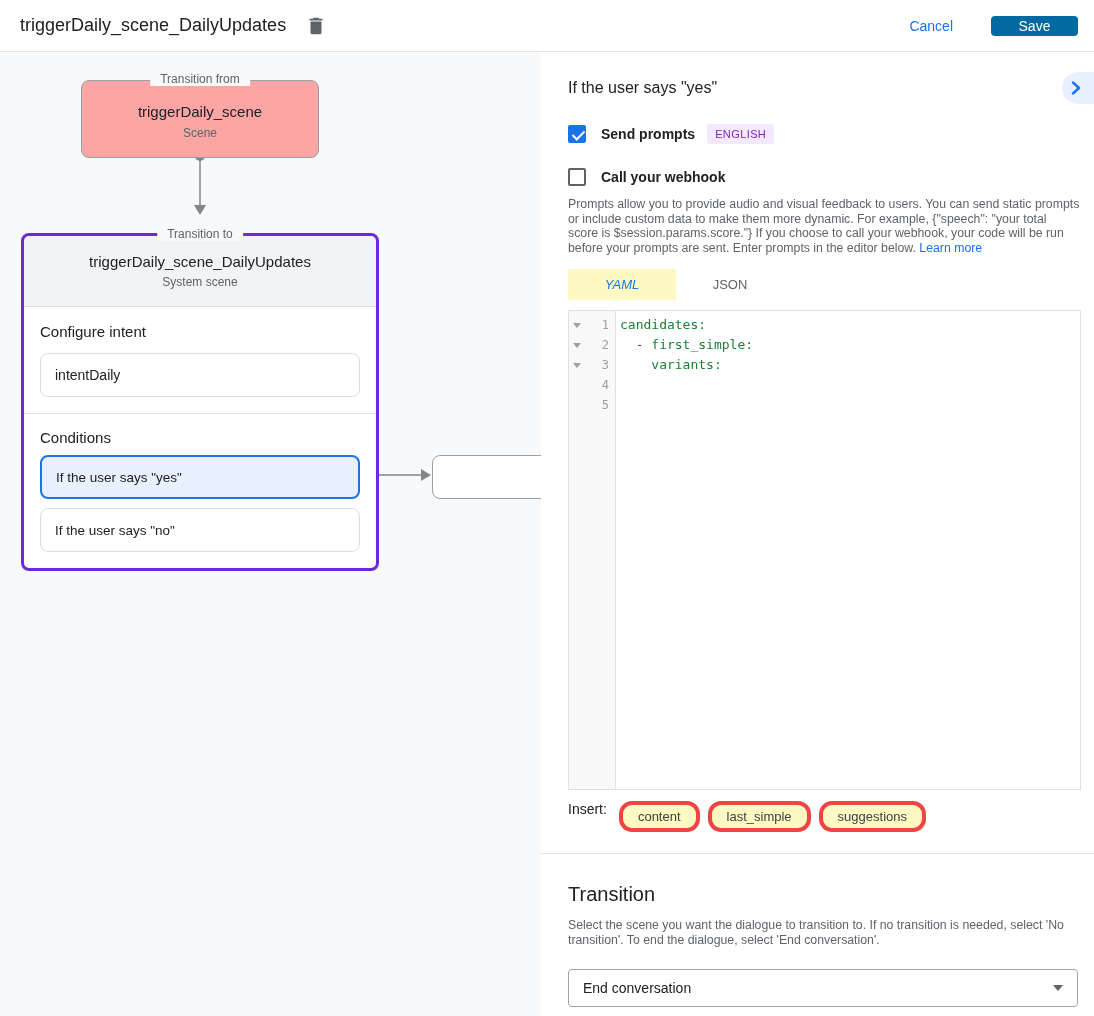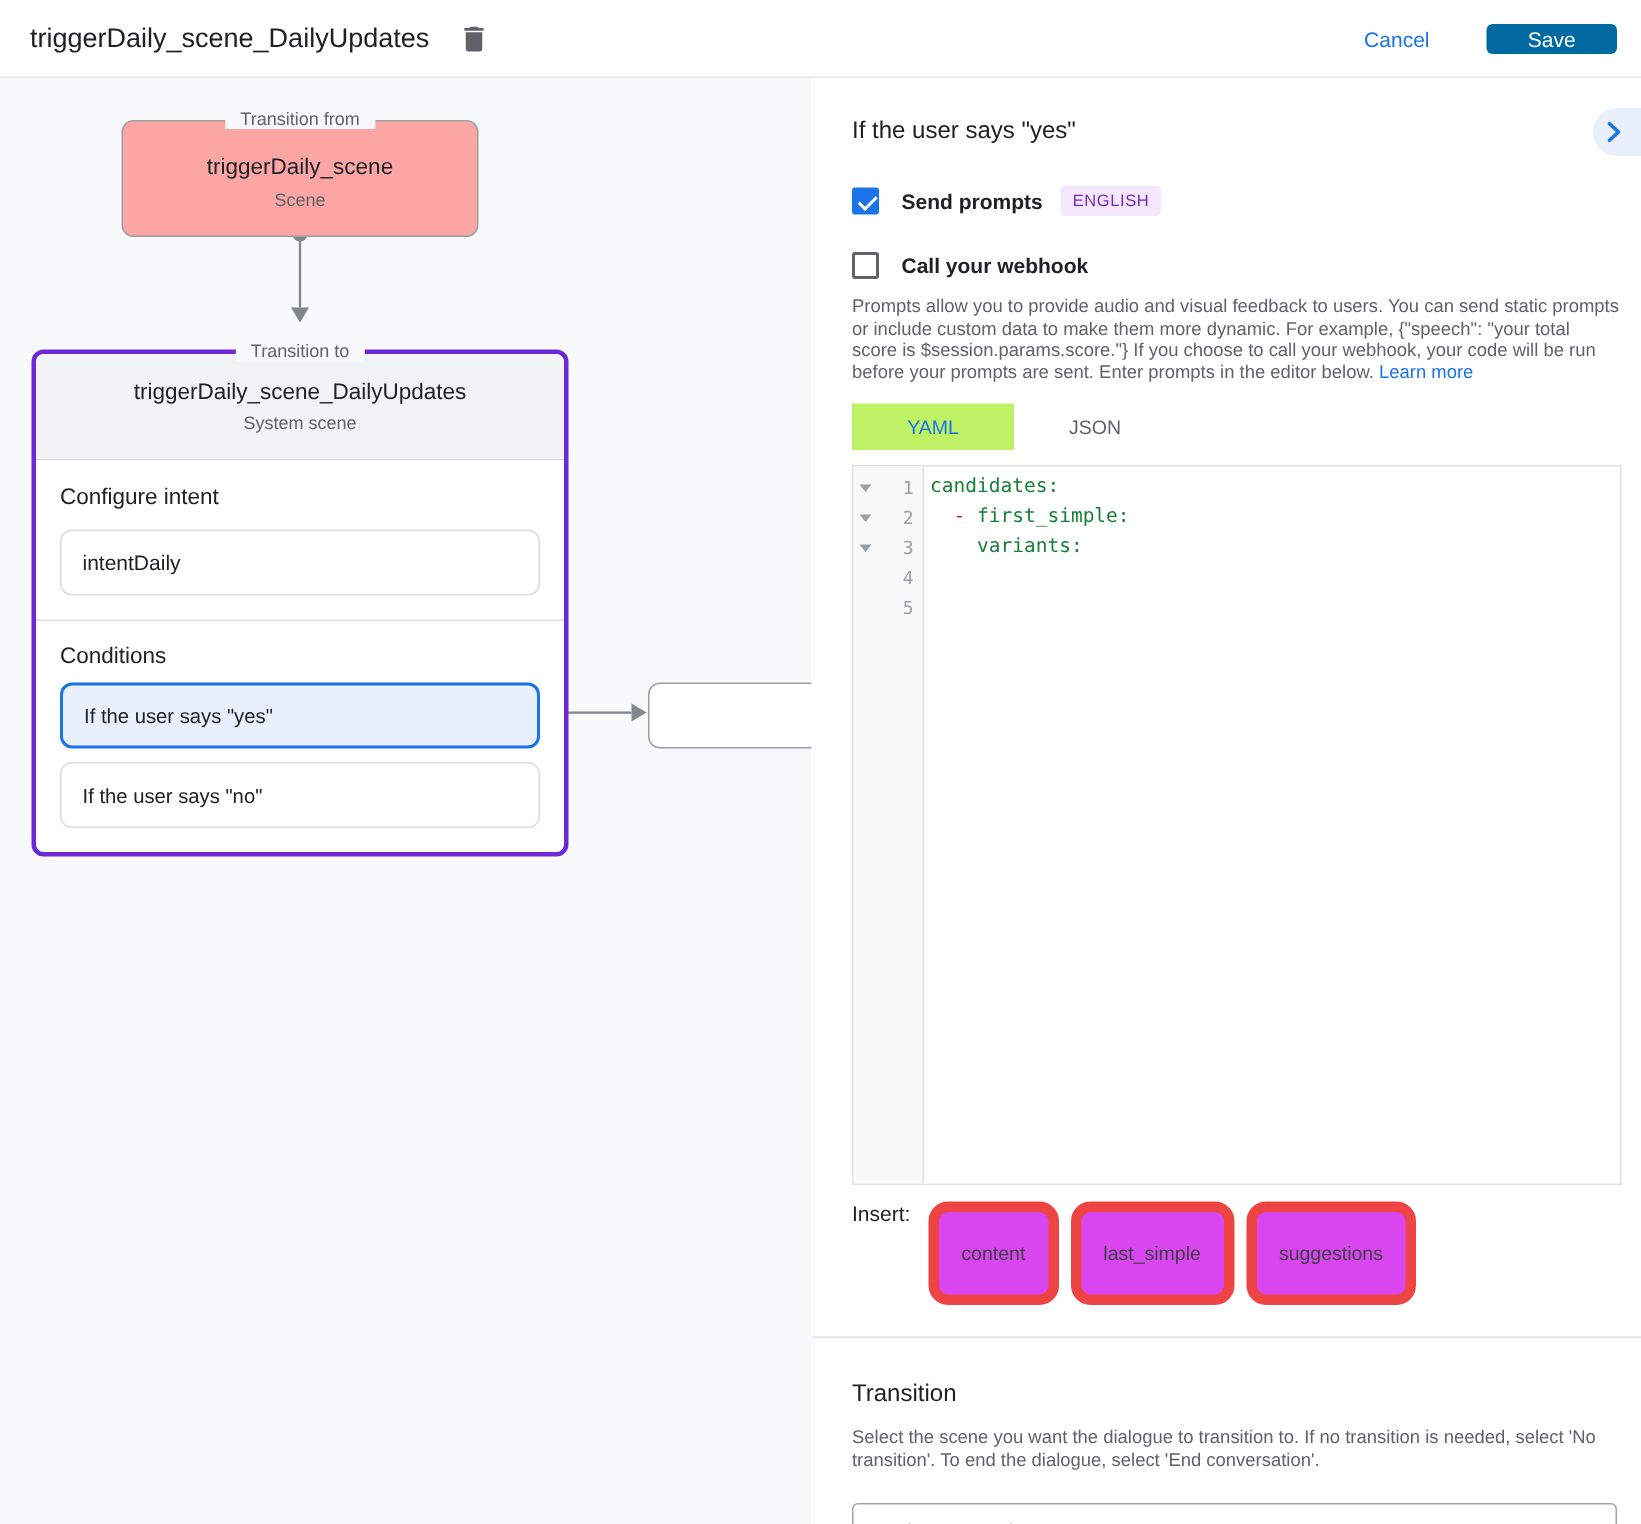--- a/index.html
+++ b/index.html
@@ -57,40 +57,40 @@
   .lang-badge { margin-left:12px; background:#f3e8fd; color:#7627bb; font-size:11px; font-weight:500;
                 letter-spacing:.4px; padding:4px 8px; border-radius:3px; }
   .row2 { margin-top:27px; }
 
   .desc { margin-top:11px; font-size:12.3px; line-height:14.6px; color:#5f6368; width:512px; }
   .link { color:#1a73e8; text-decoration:none; cursor:pointer; }
 
   .tabs { margin-top:14px; display:flex; }
   .tab { width:108px; height:31px; display:flex; align-items:center; justify-content:center;
          font-size:13px; font-weight:500; color:#5f6368; cursor:pointer; }
-  .tab.active { background:#bef264; color:#1a73e8; }
+  .tab.active { background:#fef9c3; color:#1a73e8;font-style:italic; }
 
   .editor { margin-top:10px; height:480px; border:1px solid #e0e0e0; display:flex; background:#fff; width:513px; }
   .gutter { width:47px; background:#f8f8f8; border-right:1px solid #e0e0e0; padding-top:4px; flex:none; }
   .gutter-row { height:20px; display:flex; align-items:center; }
   .fold-cell { width:16px; display:flex; justify-content:center; }
   .fold-tri { width:0; height:0; border-left:4px solid transparent; border-right:4px solid transparent; border-top:5px solid #9aa0a6; }
   .line-num { flex:1; text-align:right; padding-right:6px; font-family:"DejaVu Sans Mono",monospace; font-size:12px; color:#9aa0a6; }
   .code { flex:1; padding-top:4px; overflow:hidden; cursor:text; }
   .code-row { height:20px; line-height:20px; white-space:pre; font-family:"DejaVu Sans Mono",monospace; font-size:13px; padding-left:4px; }
   .code-row.highlight { background:#e8f0fe; }
   .seg-key { color:#188038; } .seg-dash { color:#c5221f; } .seg-string { color:#a11d1d; } .seg-plain { color:#202124; }
 
   .insert-row { margin-top:11px; display:flex; align-items:flex-start; }
   .insert-label { font-size:14px; color:#202124; margin-right:12px; }
-  .chip { border:7px solid #ef4444; border-radius:13px; background:#d946ef; padding:20px 15px; font-size:13px;
+  .chip { border:4px solid #ef4444; border-radius:13px; background:#fef9c3; padding:4px 15px; font-size:13px;
           color:#3c4043; margin-right:8px; cursor:pointer; font-family:inherit; }
 
   .panel-divider { border-top:1px solid #e0e0e0; margin:21px -16px 0 -27px; }
-  .transition-title { margin-top:29px; font-size:16px; color:#202124; }
+  .transition-title { margin-top:29px; font-size:20px; color:#202124; }
   .transition-desc { margin-top:12px; font-size:12.3px; line-height:15px; color:#5f6368; width:505px; }
   .dropdown { margin-top:21px; width:510px; height:38px; border:1px solid #a3a3a3; border-radius:4px;
               display:flex; align-items:center; padding:0 14px; font-size:14px; color:#202124; cursor:pointer; }
   .caret { margin-left:auto; width:0; height:0; border-left:5px solid transparent; border-right:5px solid transparent; border-top:6px solid #5f6368; }
 </style>
 </head>
 <body>
 
 <div class="header">
   <span class="header-title">triggerDaily_scene_DailyUpdates</span>

